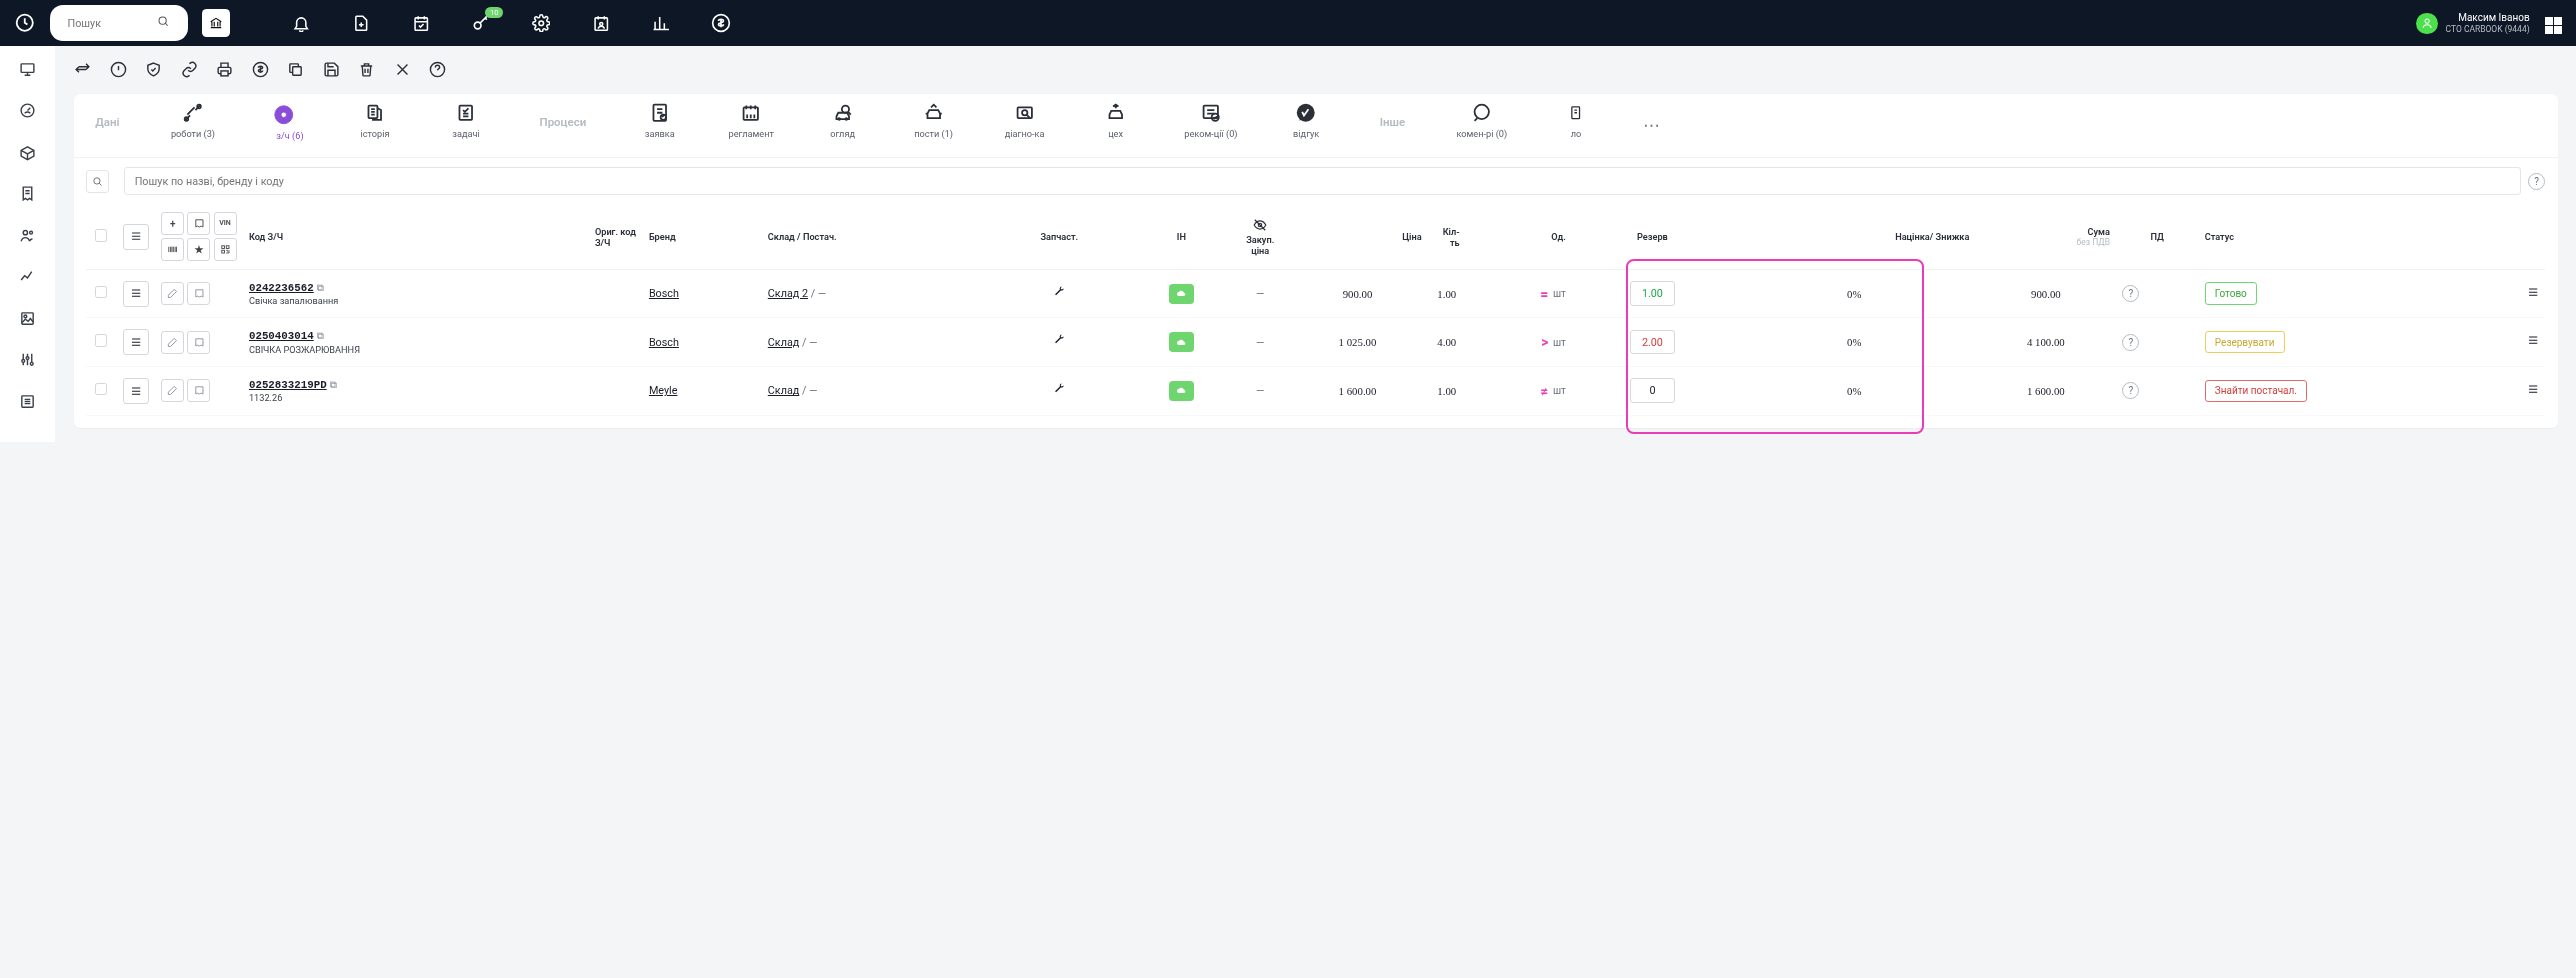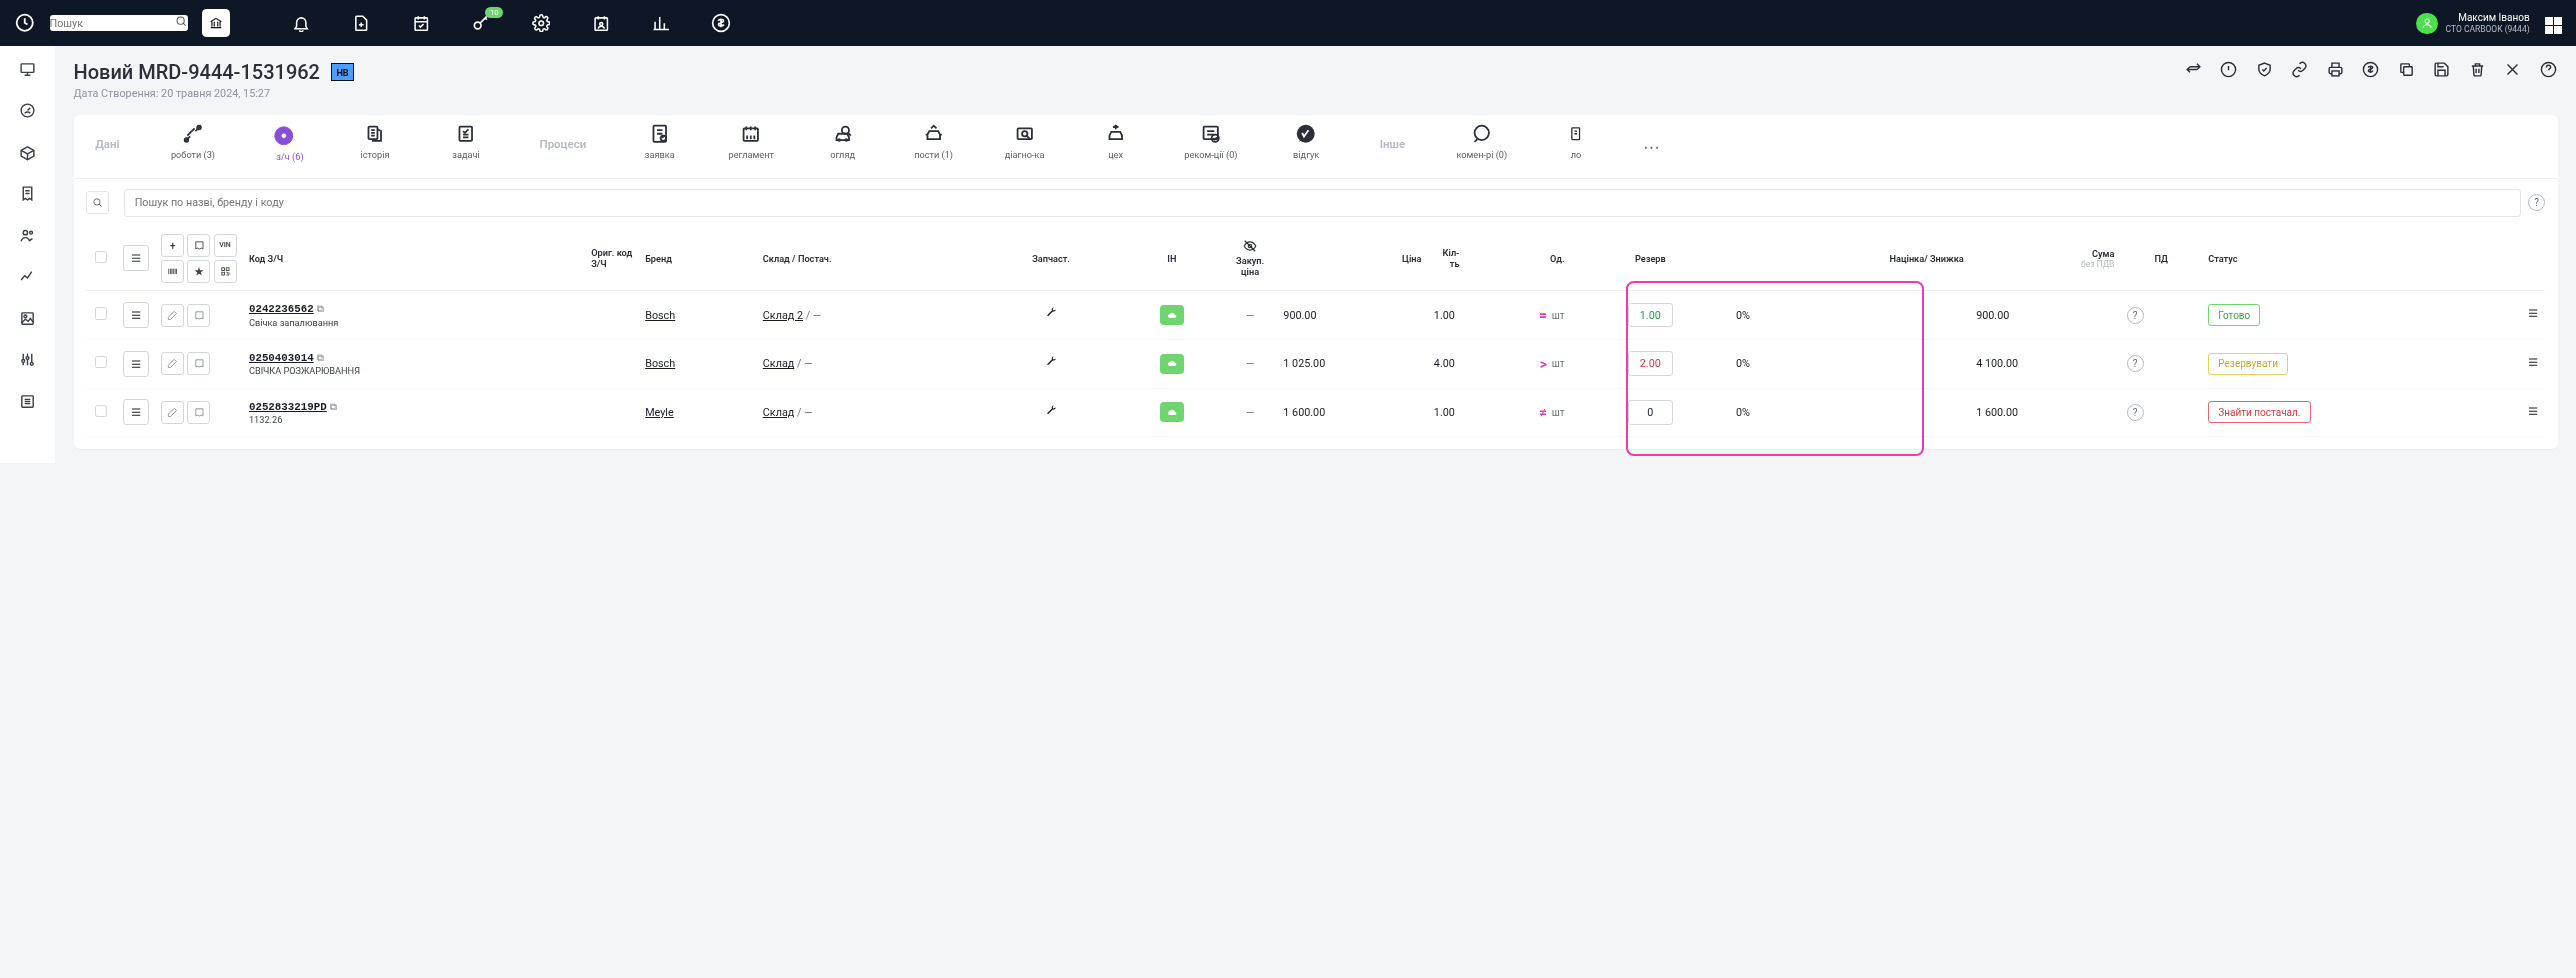--- a/index.html
+++ b/index.html
@@ -1,21 +1,21 @@
 <!DOCTYPE html>
 <html style="font-size:12.3px"><head>
 <meta charset="utf-8">
 <style>
 * { margin: 0; padding: 0; box-sizing: border-box; font-family: -apple-system, BlinkMacSystemFont, "Segoe UI", Roboto, sans-serif; }
 body { background: #f4f5f7; color: #1a1d29; }
 
 
 .topbar { background: #0e1726; height: 46px; display: flex; align-items: center; padding: 0 14px; gap: 14px; }
 .topbar-logo { color: #fff; display: flex; align-items: center; }
-.search-wrap { position: relative; background: #fff; border-radius: 3px; height: 16px; width: 138px; display: flex; align-items: center; padding: 0 0; }
+.search-wrap { position: relative; background: #fff; border-radius: 13px; height: 36px; width: 138px; display: flex; align-items: center; padding: 0 18px; }
 .search-wrap input { border: none; outline: none; width: 100%; font-size: 10.8px; background: transparent; }
 .search-wrap .sicon { color: #555; }
 .bank-btn { background: #fff; border-radius: 4.6px; width: 28px; height: 28px; display: flex; align-items: center; justify-content: center; color: #111; }
 .topbar-icons { display: flex; gap: 37px; align-items: center; margin-left: 46px; flex: 1; }
 .topbar-icons .ticon { color: #fff; position: relative; display: flex; align-items: center; justify-content: center; width: 23px; height: 23px; }
 .badge10 { position: absolute; top: -4.6px; right: -10.8px; background: #6fd66f; color: #fff; font-size: 7.7px; border-radius: 7.7px; padding: 0.8px 4.6px; }
 .topbar-user { display: flex; align-items: flex-end; gap: 7.7px; color: #fff; margin-left: 40px; }
 .avatar { background: #4ce04c; width: 21.5px; height: 21.5px; border-radius: 50%; display: flex; align-items: center; justify-content: center; color: #fff; }
 .user-meta { text-align: right; font-size: 10px; line-height: 1.2; }
 .user-meta .org { font-size: 8.5px; color: #b8bcc5; }
@@ -58,21 +58,21 @@
 .inner-search .circle { width: 23px; height: 23px; border: 0.8px solid #e3e5ea; border-radius: 3.1px; display: flex; align-items: center; justify-content: center; color: #666; }
 .inner-search input { flex: 1; border: 0.8px solid #e3e5ea; border-radius: 3.1px; height: 28px; padding: 0 9.2px; font-size: 10.8px; outline: none; margin-left: 8px; }
 .help-circ { width: 17px; height: 17px; border: 0.8px solid #b5bac3; border-radius: 50%; display: flex; align-items: center; justify-content: center; color: #6a6f7b; font-size: 10px; }
 
 
 table { width: 100%; border-collapse: collapse; }
 thead th { font-size: 9.2px; font-weight: 600; color: #2b2f38; text-align: left; padding: 7.7px 6.2px; border-bottom: 0.8px solid #f0f1f3; vertical-align: middle; }
 thead th.right { text-align: right; }
 thead th.center { text-align: center; }
 tbody td { padding: 10.8px 6.2px; border-bottom: 0.8px solid #f7f8fa; font-size: 10.8px; vertical-align: middle; }
-tbody td.right { text-align: left; }
+tbody td.right { text-align: center; font-family: Liberation Serif, serif; }
 tbody td.center { text-align: center; }
 .chk { width: 12.3px; height: 12.3px; border: 0.8px solid #d3d6dd; border-radius: 2.3px; display: inline-block; }
 .menu-box { width: 26px; height: 26px; border: 0.8px solid #d3d6dd; border-radius: 3.1px; display: flex; align-items: center; justify-content: center; }
 .mini-btns { display: flex; gap: 3.1px; }
 .mini-btns .mb { width: 23px; height: 23px; border: 0.8px solid #d3d6dd; border-radius: 3.1px; display: flex; align-items: center; justify-content: center; color: #8a8f9a; font-size: 10.8px; }
 .toolgrid { display: grid; grid-template-columns: repeat(3, 23px); gap: 3.1px; }
 .toolgrid .tg { width: 23px; height: 23px; border: 0.8px solid #d3d6dd; border-radius: 3.1px; display: flex; align-items: center; justify-content: center; font-size: 10px; color: #444; }
 .code-link { text-decoration: underline; font-weight: 700; color: #1a1d29; font-family: Liberation Mono, monospace; }
 .desc { font-size: 9.2px; color: #3a3f4b; margin-top: 1.5px; }
 .ulink { text-decoration: underline; color: #1a1d29; }
@@ -249,27 +249,20 @@
         <svg width="17" height="17" viewBox="0 0 24 24" fill="none" stroke="currentColor" stroke-width="2">
           <rect x="4" y="4" width="16" height="16" rx="1"></rect>
           <path d="M8 9h8M8 12h8M8 15h8"></path>
         </svg>
       </div>
   </div>
 
   <div class="main">
 
     <div class="pagehdr">
-      <div class="pagehdr-left">
-        <div class="pagehdr-title-row">
-          <div class="pagehdr-title">Новий MRD-9444-1531962</div>
-          <div class="hb-badge">НВ</div>
-        </div>
-        <div class="created">Дата Створення: 20 травня 2024, 15:27</div>
-      </div>
       <div class="pagehdr-actions">
         <div class="aicon">
             <svg width="17" height="17" viewBox="0 0 24 24" fill="none" stroke="currentColor" stroke-width="2">
               <path d="M7 8l-4 4 4 4M3 12h14M17 4l4 4-4 4M21 8H7"></path>
             </svg>
           </div>
         <div class="aicon">
             <svg width="17" height="17" viewBox="0 0 24 24" fill="none" stroke="currentColor" stroke-width="2">
               <circle cx="12" cy="12" r="10"></circle>
               <path d="M12 7v6M12 17h0"></path>

